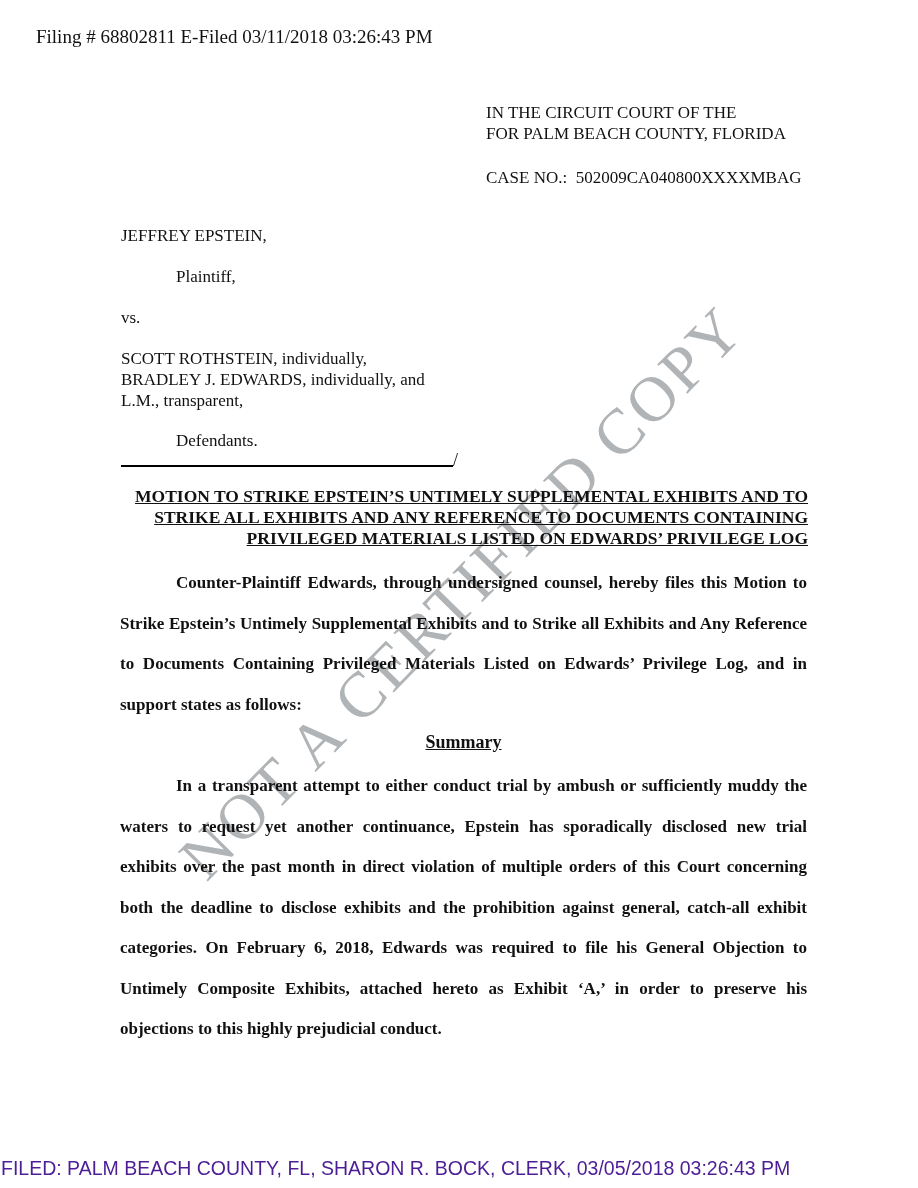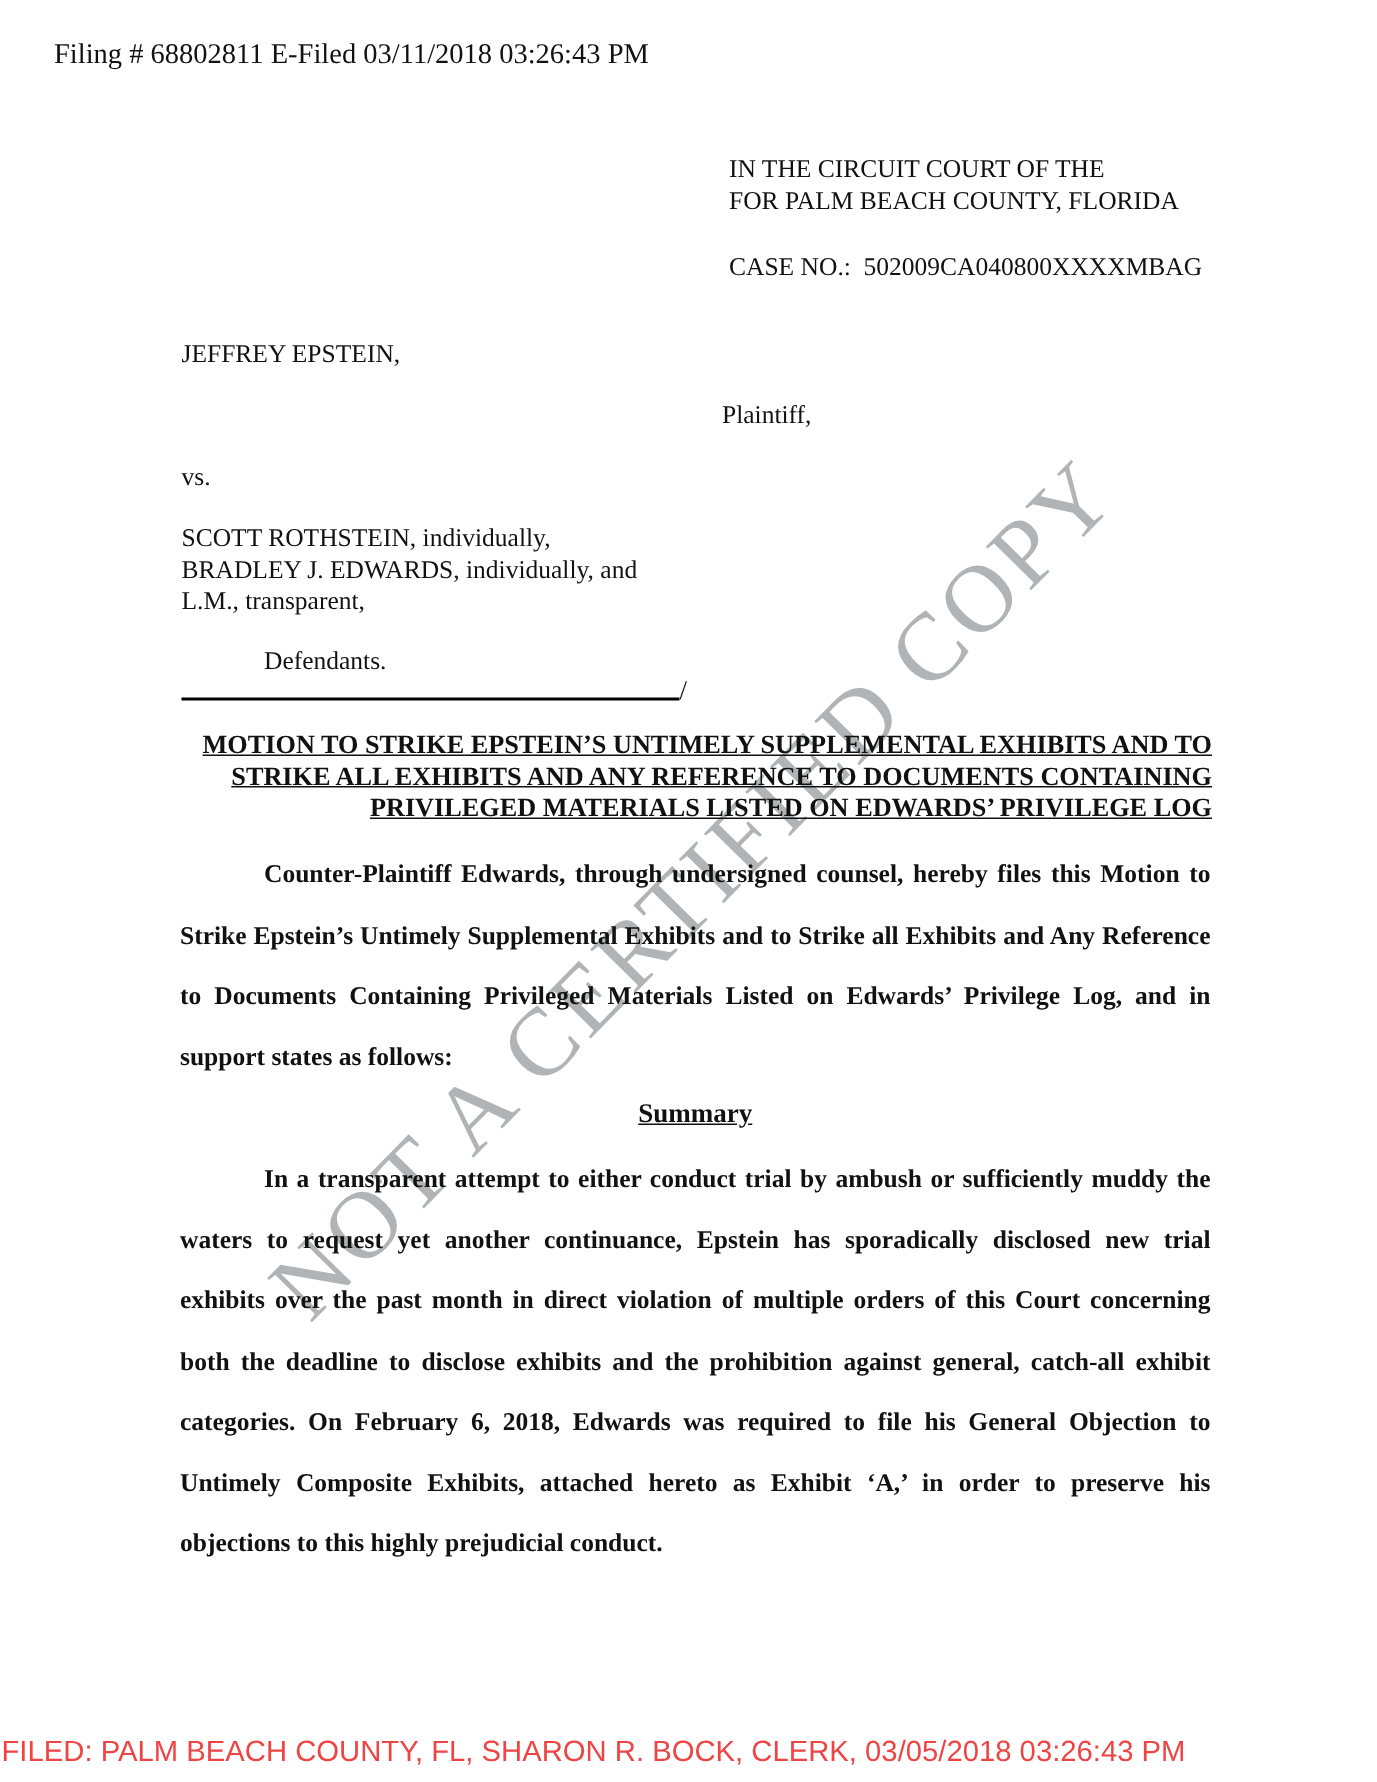--- a/index.html
+++ b/index.html
@@ -32,21 +32,21 @@
   }
 
   .caption {
     position: absolute; z-index: 1;
     left: 121px; top: 225px;
     width: 420px;
     font-size: 17px;
   }
   .caption p { margin: 0; line-height: 21px; }
   .caption .indented { margin-left: 55px; }
-  .caption .plaintiff-role { margin-top: 20px; text-align: right; }
+  .caption .plaintiff-role { margin-top: 20px; }
   .caption .versus { margin-top: 20px; }
   .caption .defendants { margin-top: 20px; line-height: 20.5px; }
   .caption .defendants-role { margin-top: 19px; }
   .caption-sep {
     margin-top: 2px;
     display: flex;
     align-items: flex-end;
   }
   .sep-line {
     display: inline-block;
@@ -101,21 +101,21 @@
     font-family: "Liberation Serif", serif;
     color: #b1b4b6;
     pointer-events: none;
   }
 
   .footer-stamp {
     position: absolute; z-index: 1;
     left: 1px; bottom: 8px;
     font-family: "Liberation Sans", sans-serif;
     font-size: 19.5px;
-    color: #ef4444;
+    color: #4c1d95;
     white-space: nowrap;
   }
 </style>
 </head>
 <body>
 
 <div class="page">
 
   <div class="watermark" style="color: rgb(177, 180, 182);">NOT A CERTIFIED COPY</div>
 

